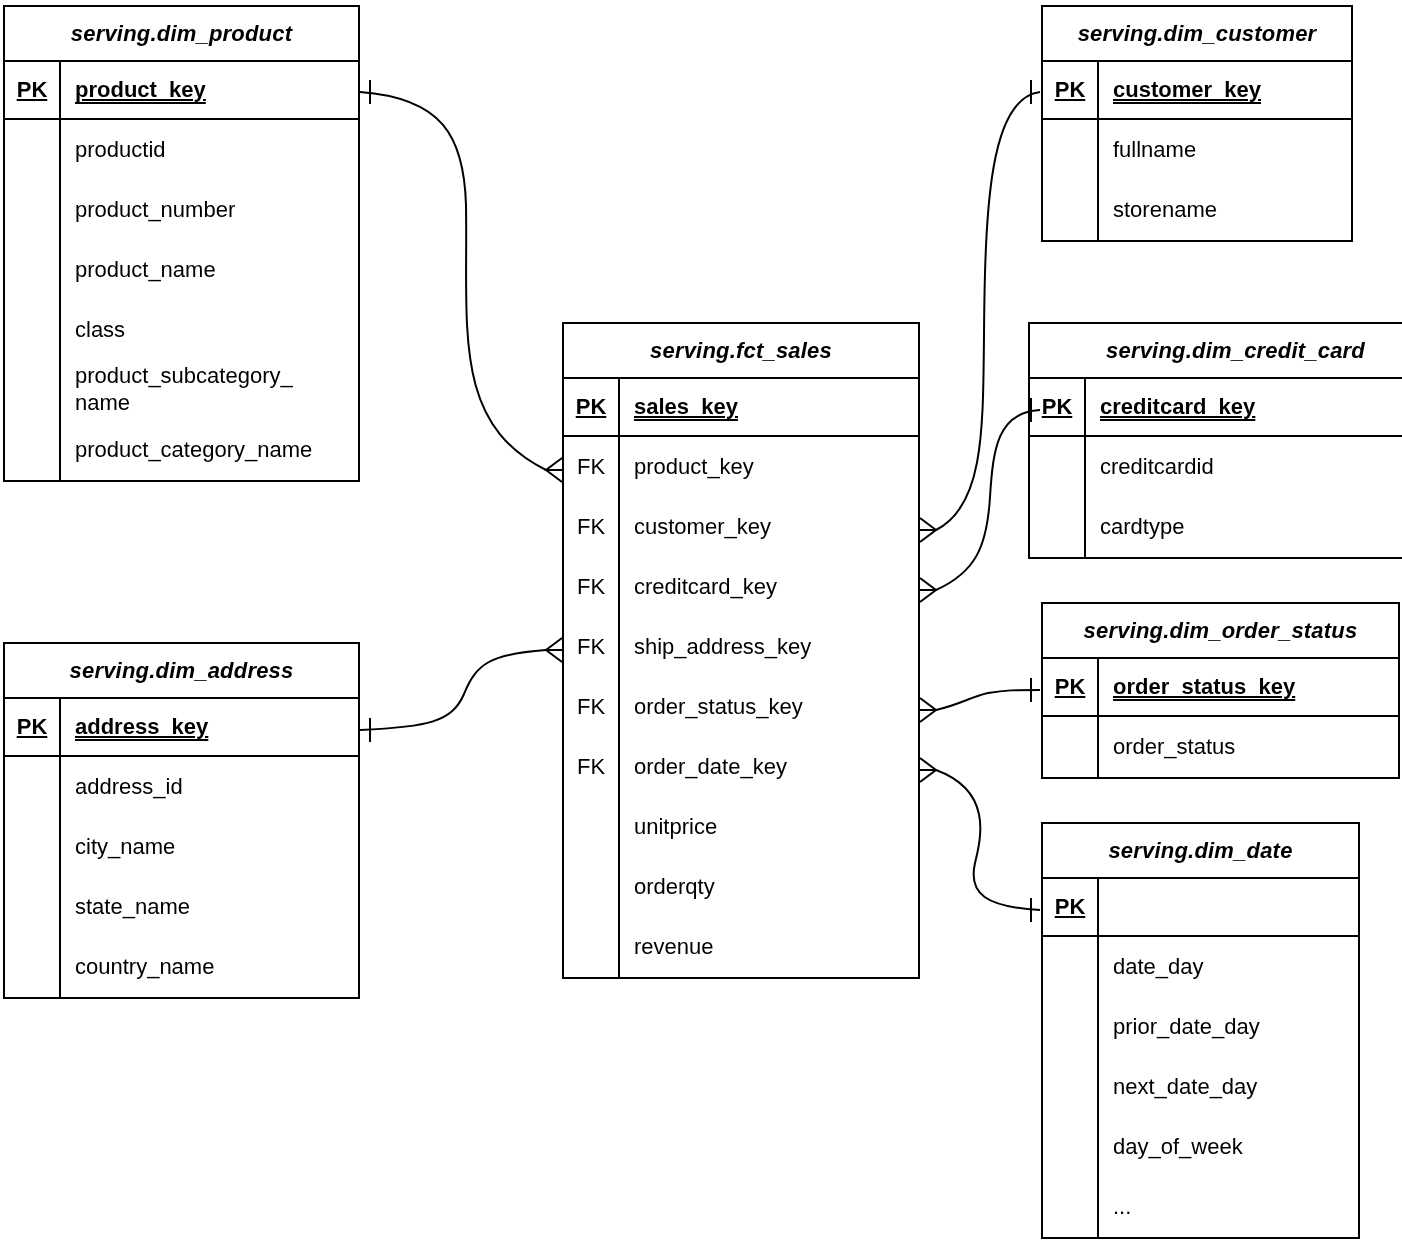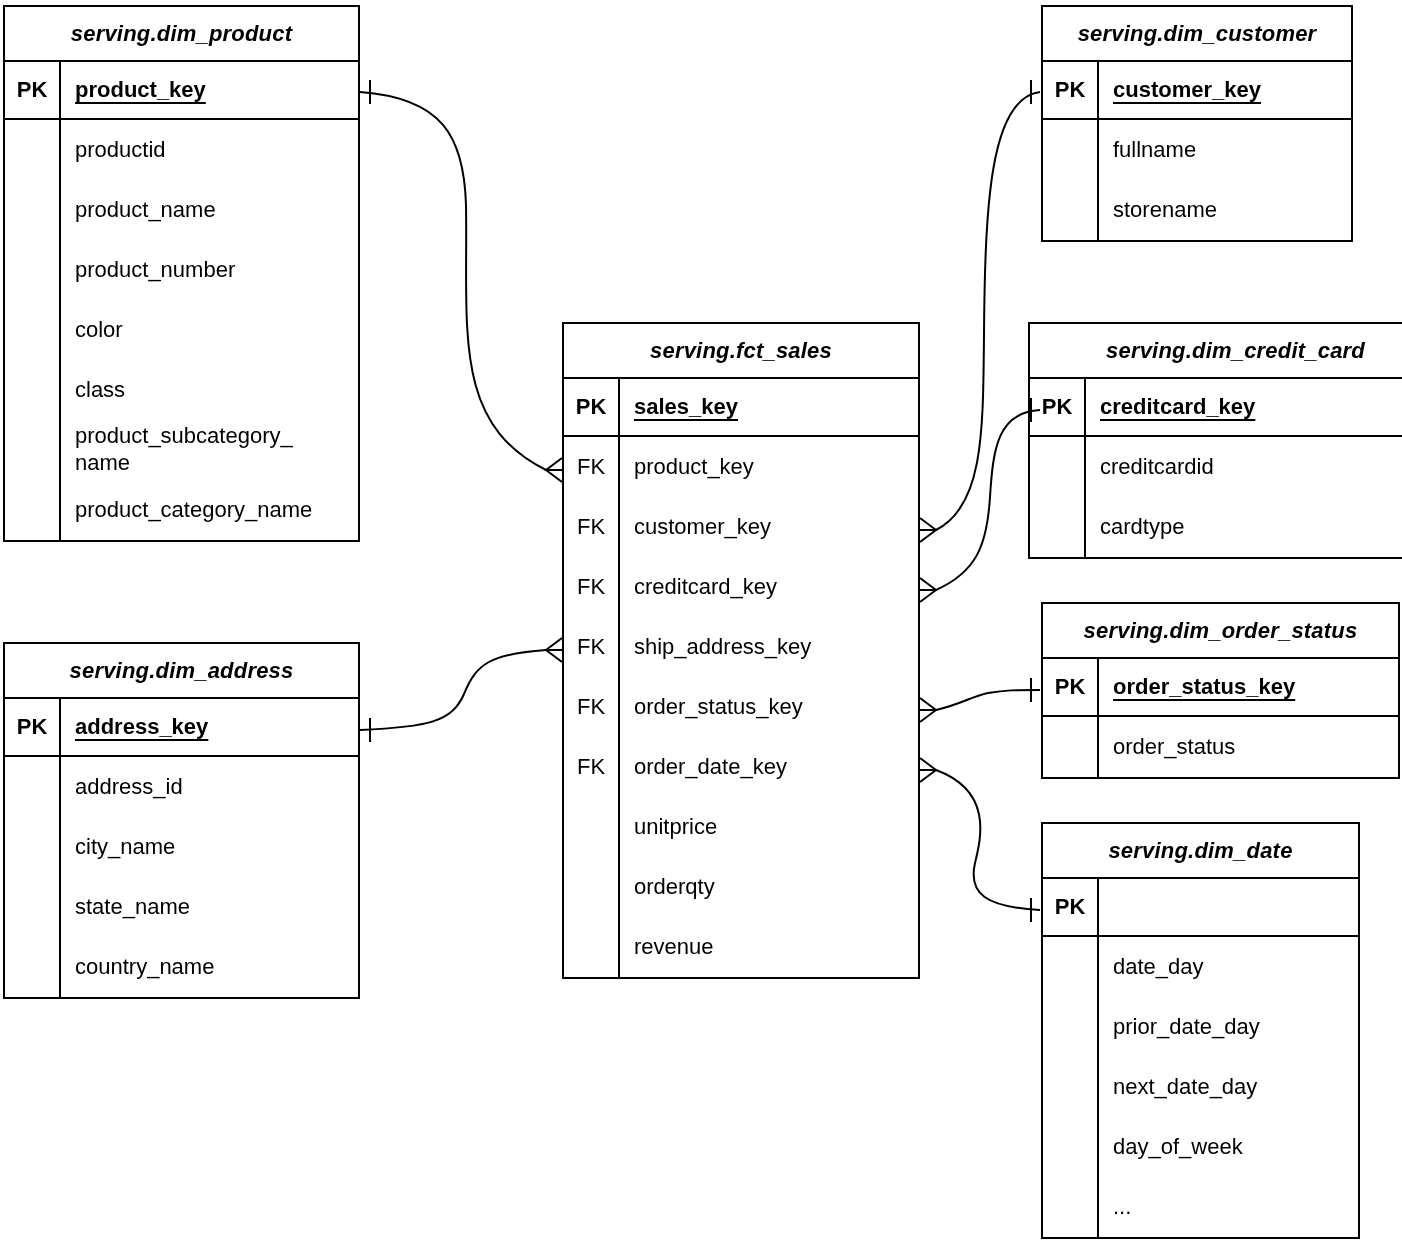--- a/index.html
+++ b/index.html
@@ -46,20 +46,21 @@
     justify-content: center;
     font-weight: bold;
     font-size: 22px;
     letter-spacing: 0.2px;
     font-style: italic;
   }
   .t-row { display: flex; align-items: stretch; }
   .pk-row {
     height: 58px;
     border-bottom: 2px solid var(--line-color);
+    text-decoration: underline;
   }
   .f-row { height: 60px; justify-content: center; }
   .badge-cell {
     flex: none;
     width: 56px;
     border-right: 2px solid var(--line-color);
     display: flex;
     align-items: center;
     justify-content: center;
     font-size: 22px;
@@ -96,33 +97,27 @@
     </div>
     <div class="t-row f-row">
       <div class="badge-cell"></div>
       <div class="field-cell">
           <span>productid</span>
         </div>
     </div>
     <div class="t-row f-row">
       <div class="badge-cell"></div>
       <div class="field-cell">
+          <span>product_number</span>
+        </div>
+    </div>
+    <div class="t-row f-row">
+      <div class="badge-cell"></div>
+      <div class="field-cell">
           <span>product_name</span>
-        </div>
-    </div>
-    <div class="t-row f-row">
-      <div class="badge-cell"></div>
-      <div class="field-cell">
-          <span>product_number</span>
-        </div>
-    </div>
-    <div class="t-row f-row">
-      <div class="badge-cell"></div>
-      <div class="field-cell">
-          <span>color</span>
         </div>
     </div>
     <div class="t-row f-row">
       <div class="badge-cell"></div>
       <div class="field-cell">
           <span>class</span>
         </div>
     </div>
     <div class="t-row f-row">
       <div class="badge-cell"></div>

